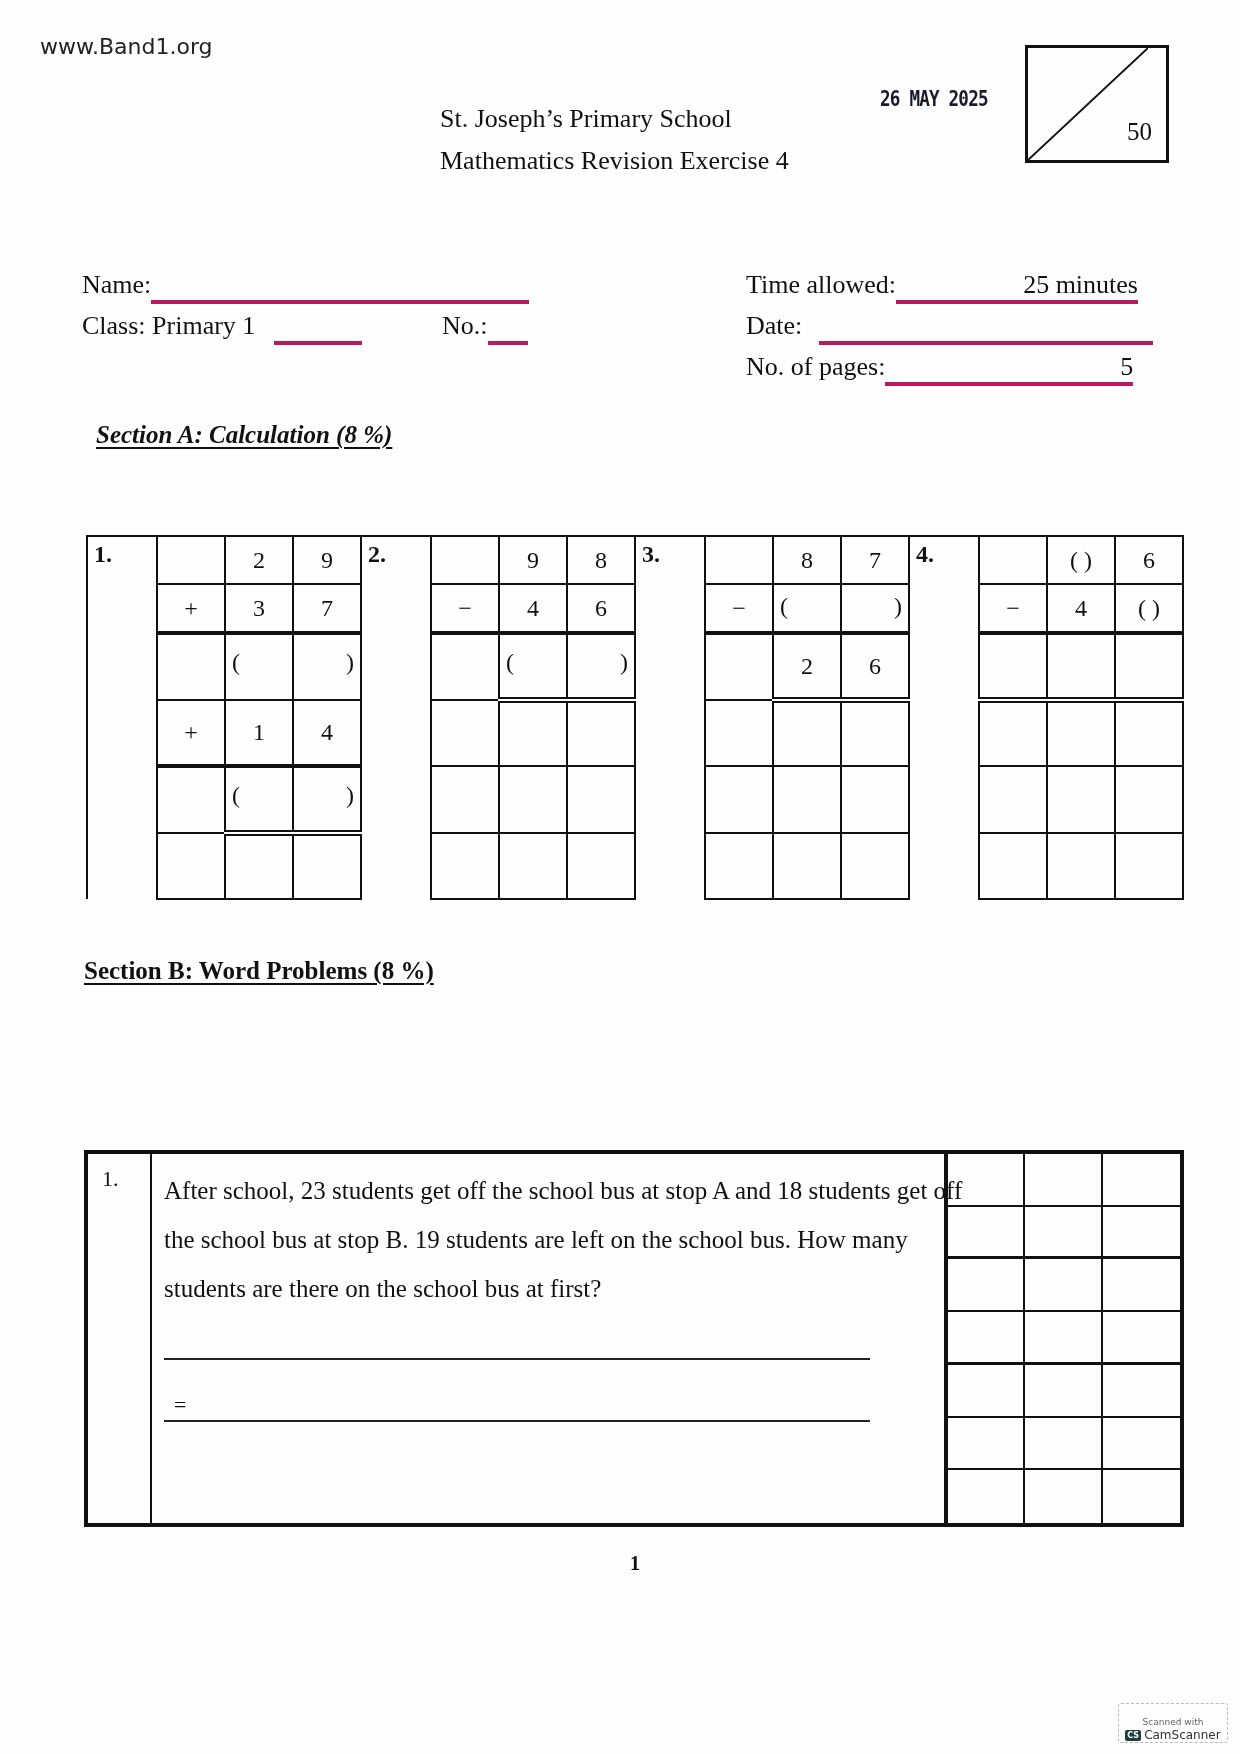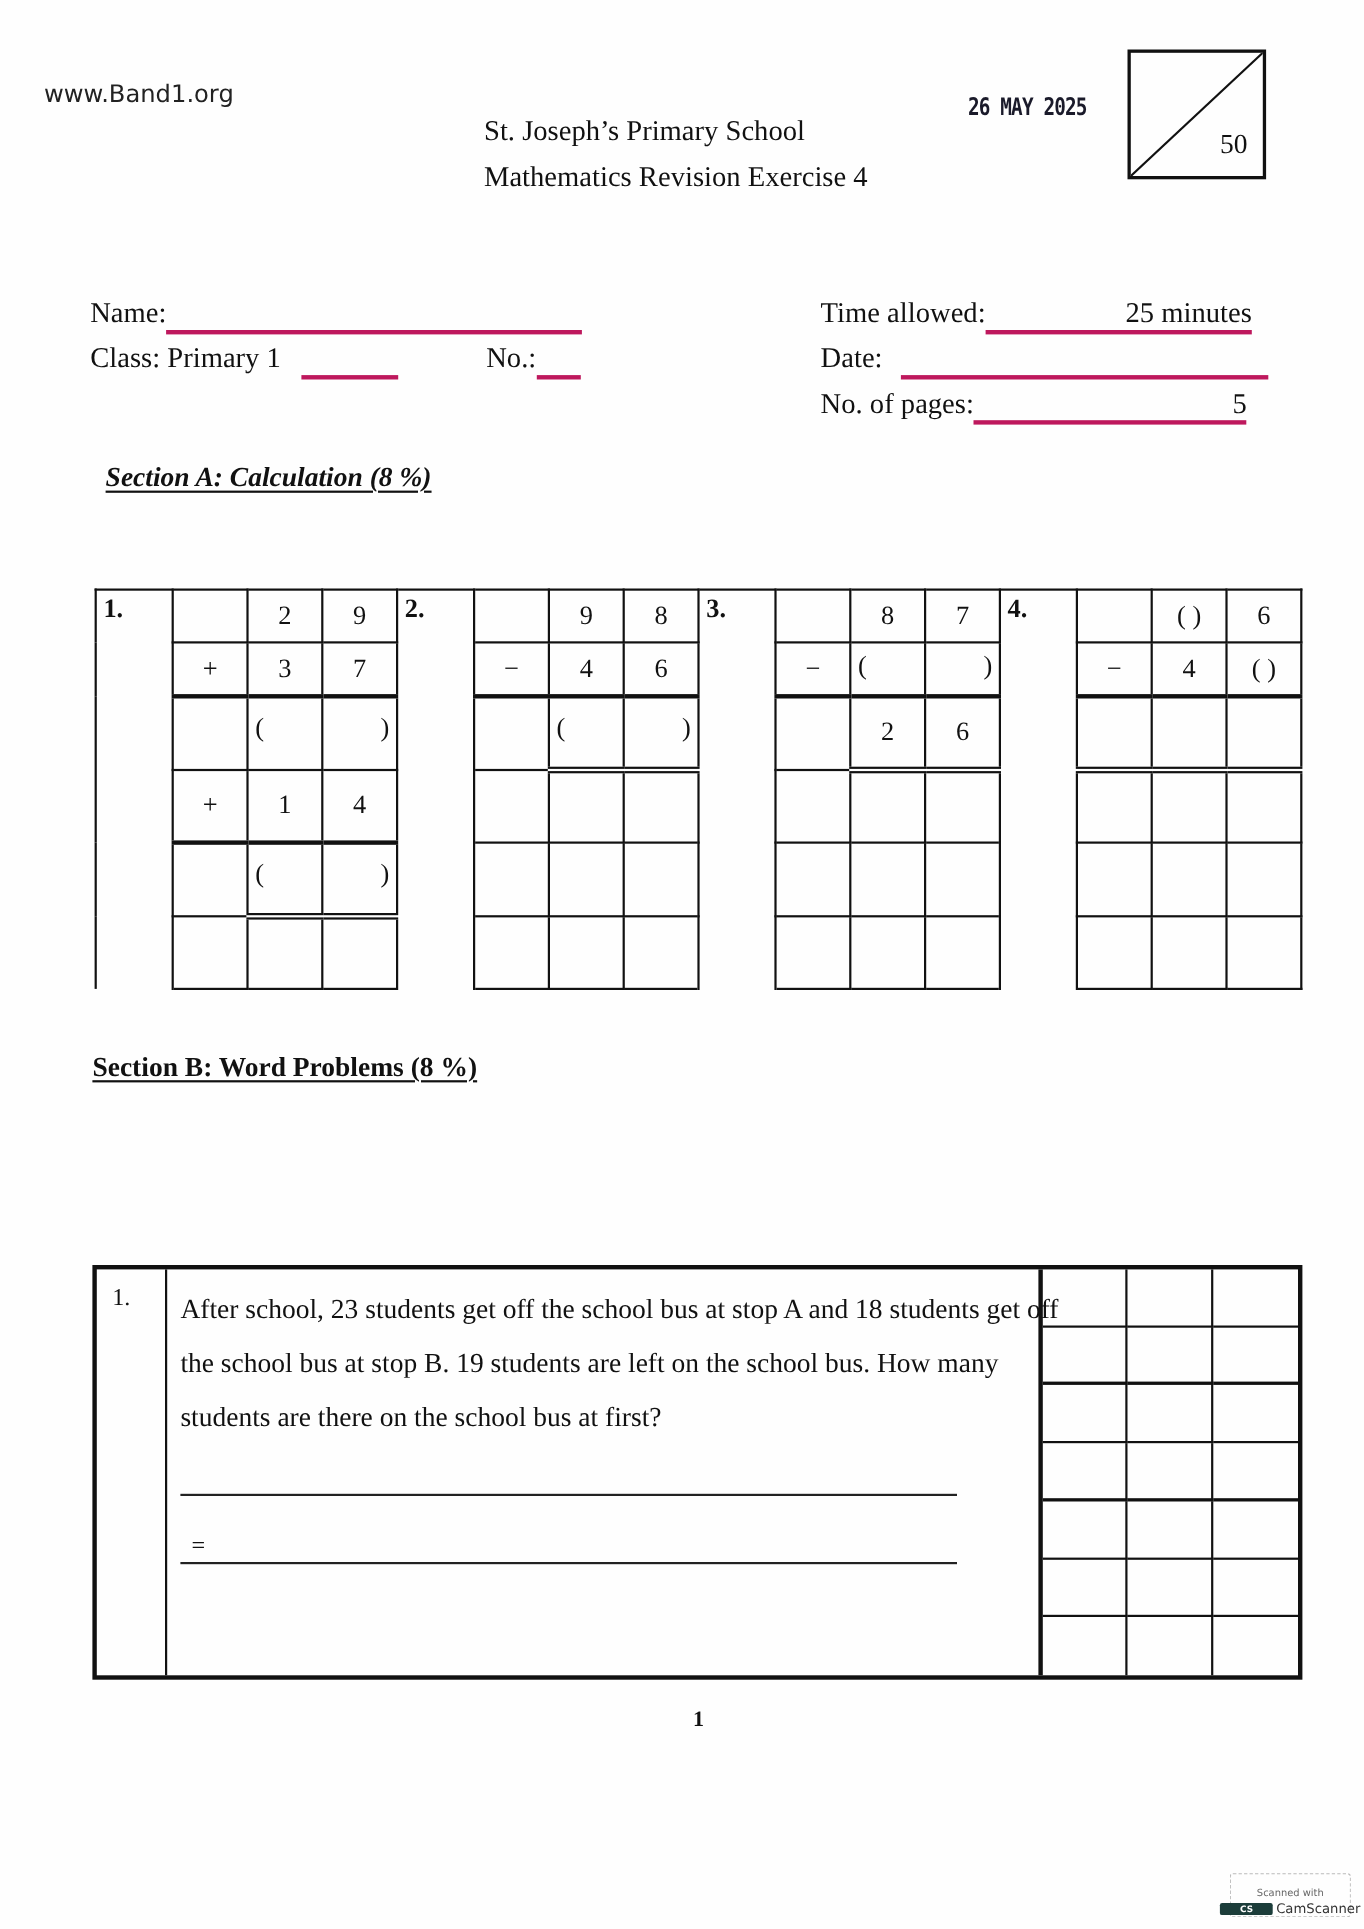--- a/index.html
+++ b/index.html
@@ -1,22 +1,22 @@
 <!DOCTYPE html>
 <html><head>
 <meta charset="utf-8">
 <style>
   html, body { margin: 0; padding: 0; background: #fefefe; }
   body { width: 1240px; height: 1754px; position: relative; overflow: hidden; color: #111; font-family: "Liberation Serif", serif; }
   .abs { position: absolute; }
-  .watermark { left: 40px; top: 34px; font-family: "DejaVu Sans", sans-serif; font-size: 22px; color: #222; margin-top: 40px; }
+  .watermark { left: 40px; top: 34px; font-family: "DejaVu Sans", sans-serif; font-size: 22px; color: #222; }
   .school { left: 440px; top: 104px; width: 400px; font-size: 26px; }
   .exercise { left: 440px; top: 146px; width: 400px; font-size: 26px; }
   .stamp { left: 880px; top: 86px; font-family: "DejaVu Sans Mono", monospace; font-weight: bold; font-size: 22px; letter-spacing: -1px; transform: scaleX(0.8); transform-origin: left; color: #1a1a2a; }
-  .score-box { left: 1025px; top: 45px; width: 126px; height: 118px; border: 3px solid #111; box-sizing: border-box; }
+  .score-box { left: 1025px; top: 45px; width: 144px; height: 118px; border: 3px solid #111; box-sizing: border-box; }
   .score-box svg { position: absolute; left: 0; top: 0; }
   .score-total { position: absolute; right: 14px; bottom: 14px; font-size: 25px; }
   .field { font-size: 26px; white-space: nowrap; margin-top: 48px; }
   .line { display: inline-block; border-bottom: 4px solid #be185d; vertical-align: baseline; text-align: right; }
   .section-title { font-weight: bold; font-size: 25px; text-decoration: underline; text-decoration-thickness: 2px; text-underline-offset: 4px; }
   table.calc { border-collapse: collapse; position: absolute; left: 86px; top: 535px; }
   table.calc td { border: 2px solid #111; width: 66px; height: 46px; text-align: center; font-size: 24px; padding: 0; position: relative; }
   table.calc td.num { width: 56px; text-align: left; vertical-align: top; font-weight: bold; padding: 4px 6px; border-bottom: none; border-top: none; }
   table.calc tr:first-child td.num { border-top: 2px solid #111; }
   table.calc tr:last-child td { border-bottom: 2px solid #111; }
@@ -30,21 +30,21 @@
   .wb-line { position: absolute; height: 0; border-bottom: 2px solid #222; }
   .wb-grid { position: absolute; right: 0; top: 0; width: 236px; height: 100%; border-left: 4px solid #111; box-sizing: border-box; display: grid; grid-template-columns: 1fr 1fr 1fr; grid-template-rows: repeat(7, 1fr); }
   .wb-grid div { border-right: 2px solid #111; border-bottom: 2px solid #111; }
   .wb-grid div:nth-child(3n) { border-right: none; }
   .wb-grid div.last-row { border-bottom: none; }
   .wb-grid div.thick { border-bottom: 3px solid #111; }
   .page-num { left: 630px; top: 1552px; font-size: 20px; font-weight: bold; }
   .cs-badge { left: 1118px; top: 1703px; width: 108px; height: 38px; border: 1px dashed #bbb; border-radius: 3px; font-family: "DejaVu Sans", sans-serif; text-align: center; }
   .cs-top { font-size: 9px; color: #666; margin-top: 13px; }
   .cs-bottom { font-size: 12px; color: #333; display: flex; align-items: center; justify-content: center; gap: 3px; margin-top: 1px; }
-  .cs-logo { display: inline-block; background: #1c3d3a; color: #fff; font-size: 8px; font-weight: bold; padding: 1px 18px; border-radius: 2px; }
+  .cs-logo { display: inline-block; background: #1c3d3a; color: #fff; font-size: 8px; font-weight: bold; padding: 1px 2px; border-radius: 2px; }
 </style>
 </head>
 <body>
 
 <div class="abs watermark">www.Band1.org</div>
 
 <div class="abs school" style="text-align:left;">St. Joseph’s Primary School</div>
 <div class="abs exercise">Mathematics Revision Exercise 4</div>
 <div class="abs stamp">26 MAY 2025</div>
 

